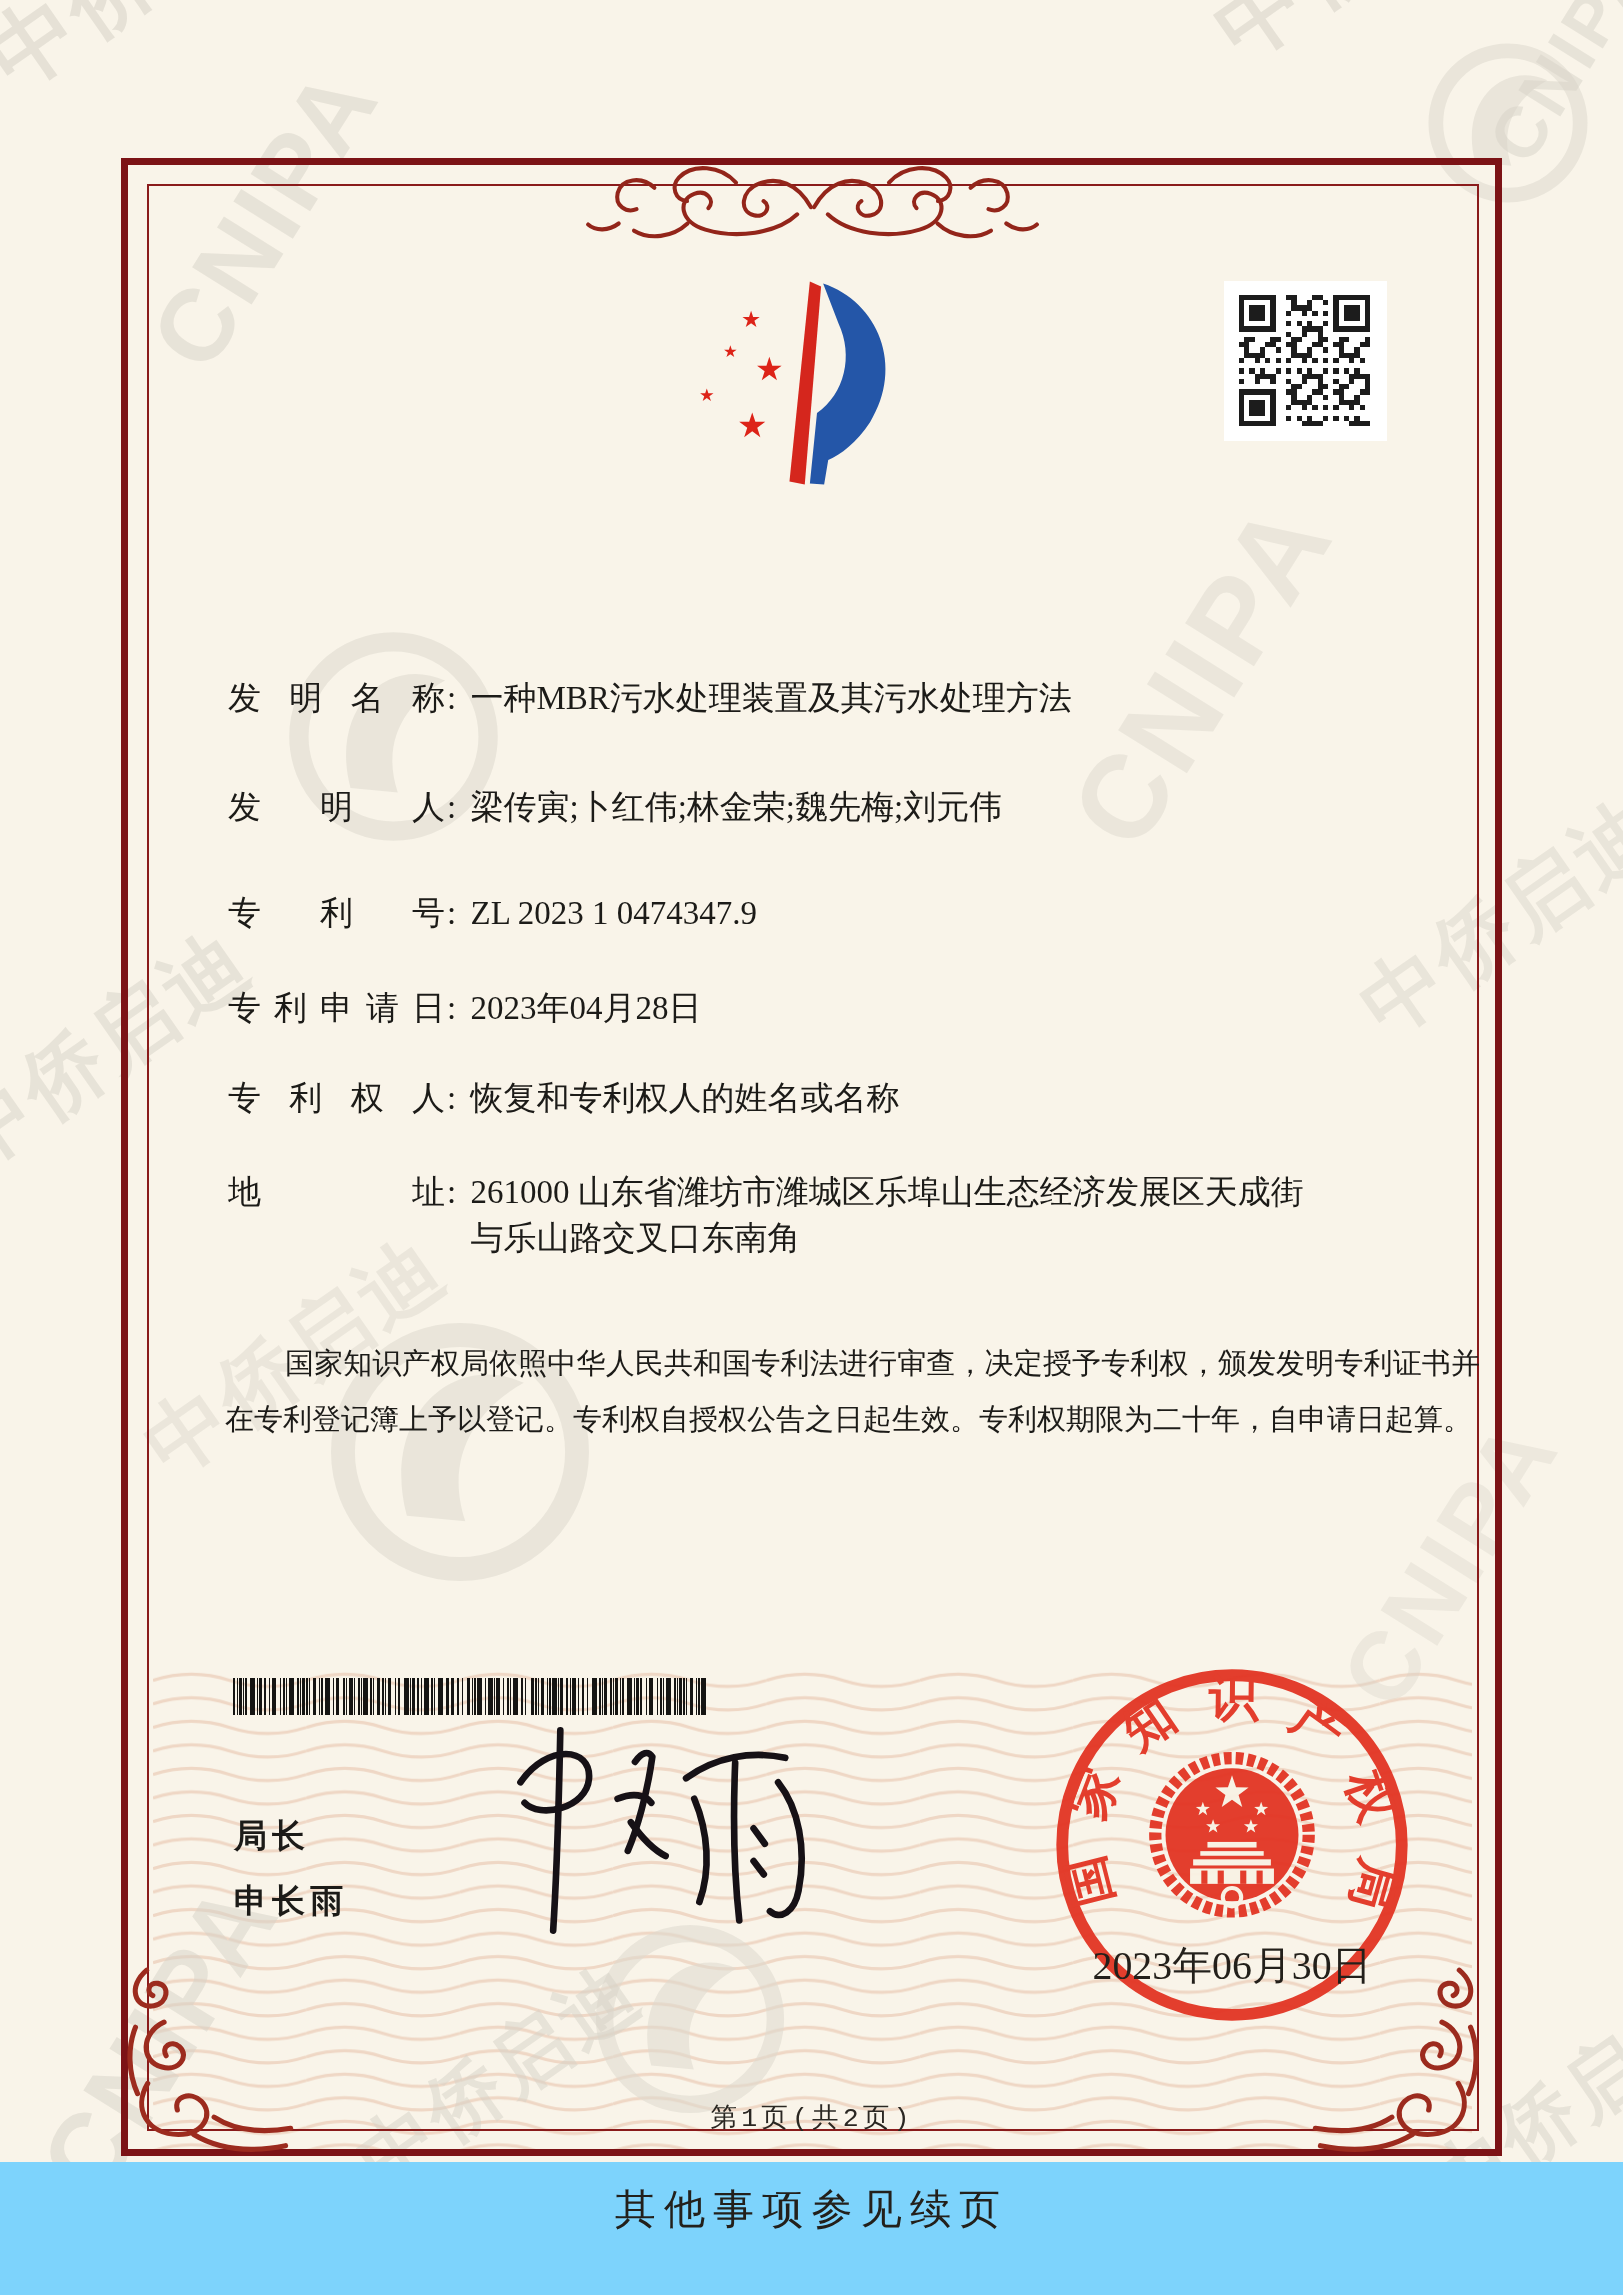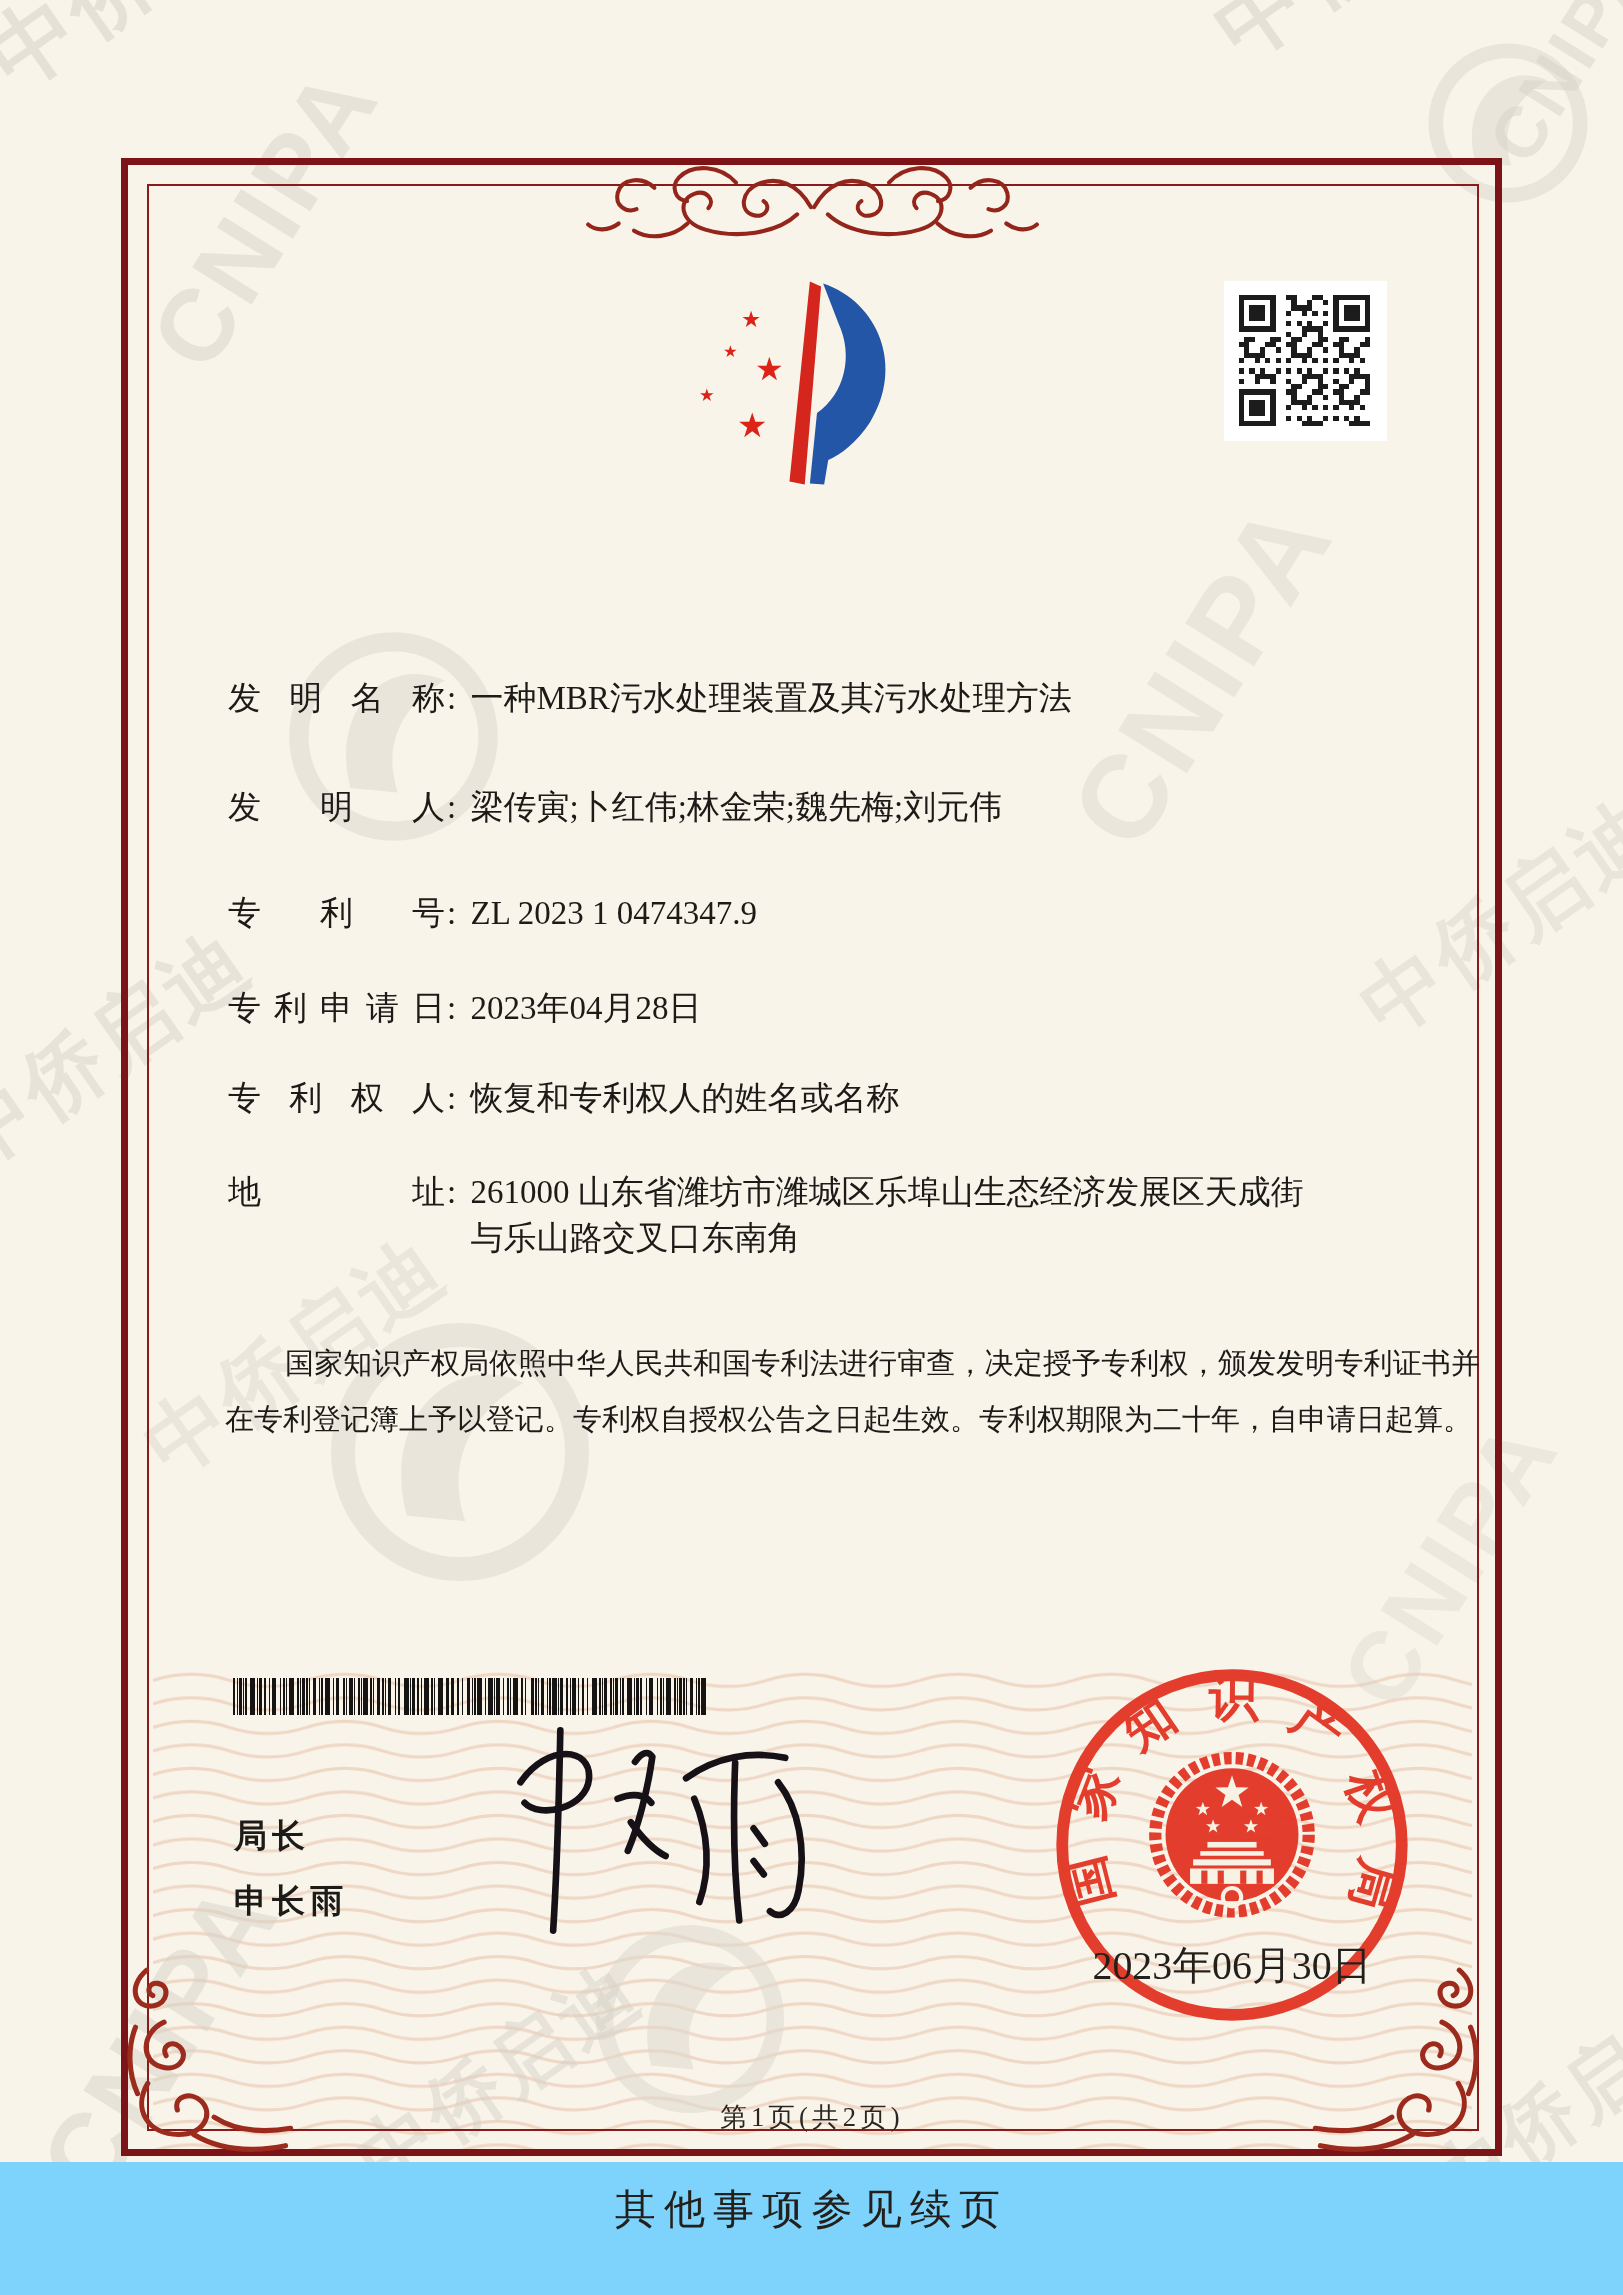--- a/index.html
+++ b/index.html
@@ -53,21 +53,21 @@
   
   .sig-title{position:absolute;left:234px;top:1814px;font-size:33px;font-weight:600;
              font-family:"Liberation Sans","DejaVu Sans",sans-serif;letter-spacing:5.1px;}
   .sig-name{position:absolute;left:234px;top:1879px;font-size:33px;font-weight:600;
             font-family:"Liberation Sans","DejaVu Sans",sans-serif;letter-spacing:5.1px;}
   .sig{position:absolute;left:455px;top:1722px;width:409px;height:225px;}
   
   .seal{position:absolute;left:1053px;top:1666px;width:358px;height:358px;mix-blend-mode:multiply;opacity:.95;}
   
   .page-note{position:absolute;left:121px;top:2099px;width:1382px;text-align:center;
-             font-size:26.6px;letter-spacing:4.1px;color:#2a2722;}
+             font-size:26.6px;letter-spacing:4.1px;color:#2a2722;font-family:Liberation Mono, monospace;}
   .bottom-strip{position:absolute;left:0;top:2162px;width:100%;height:164px;background:#7dd3fc;z-index:6;}
   .cont-note{position:absolute;left:0;top:20.4px;width:100%;text-align:center;
              font-size:41px;letter-spacing:8.2px;color:#23201b;}
 </style>
 </head>
 <body>
 
 <div class="sheet">
 
   <svg width="0" height="0" style="position:absolute" aria-hidden="true">

